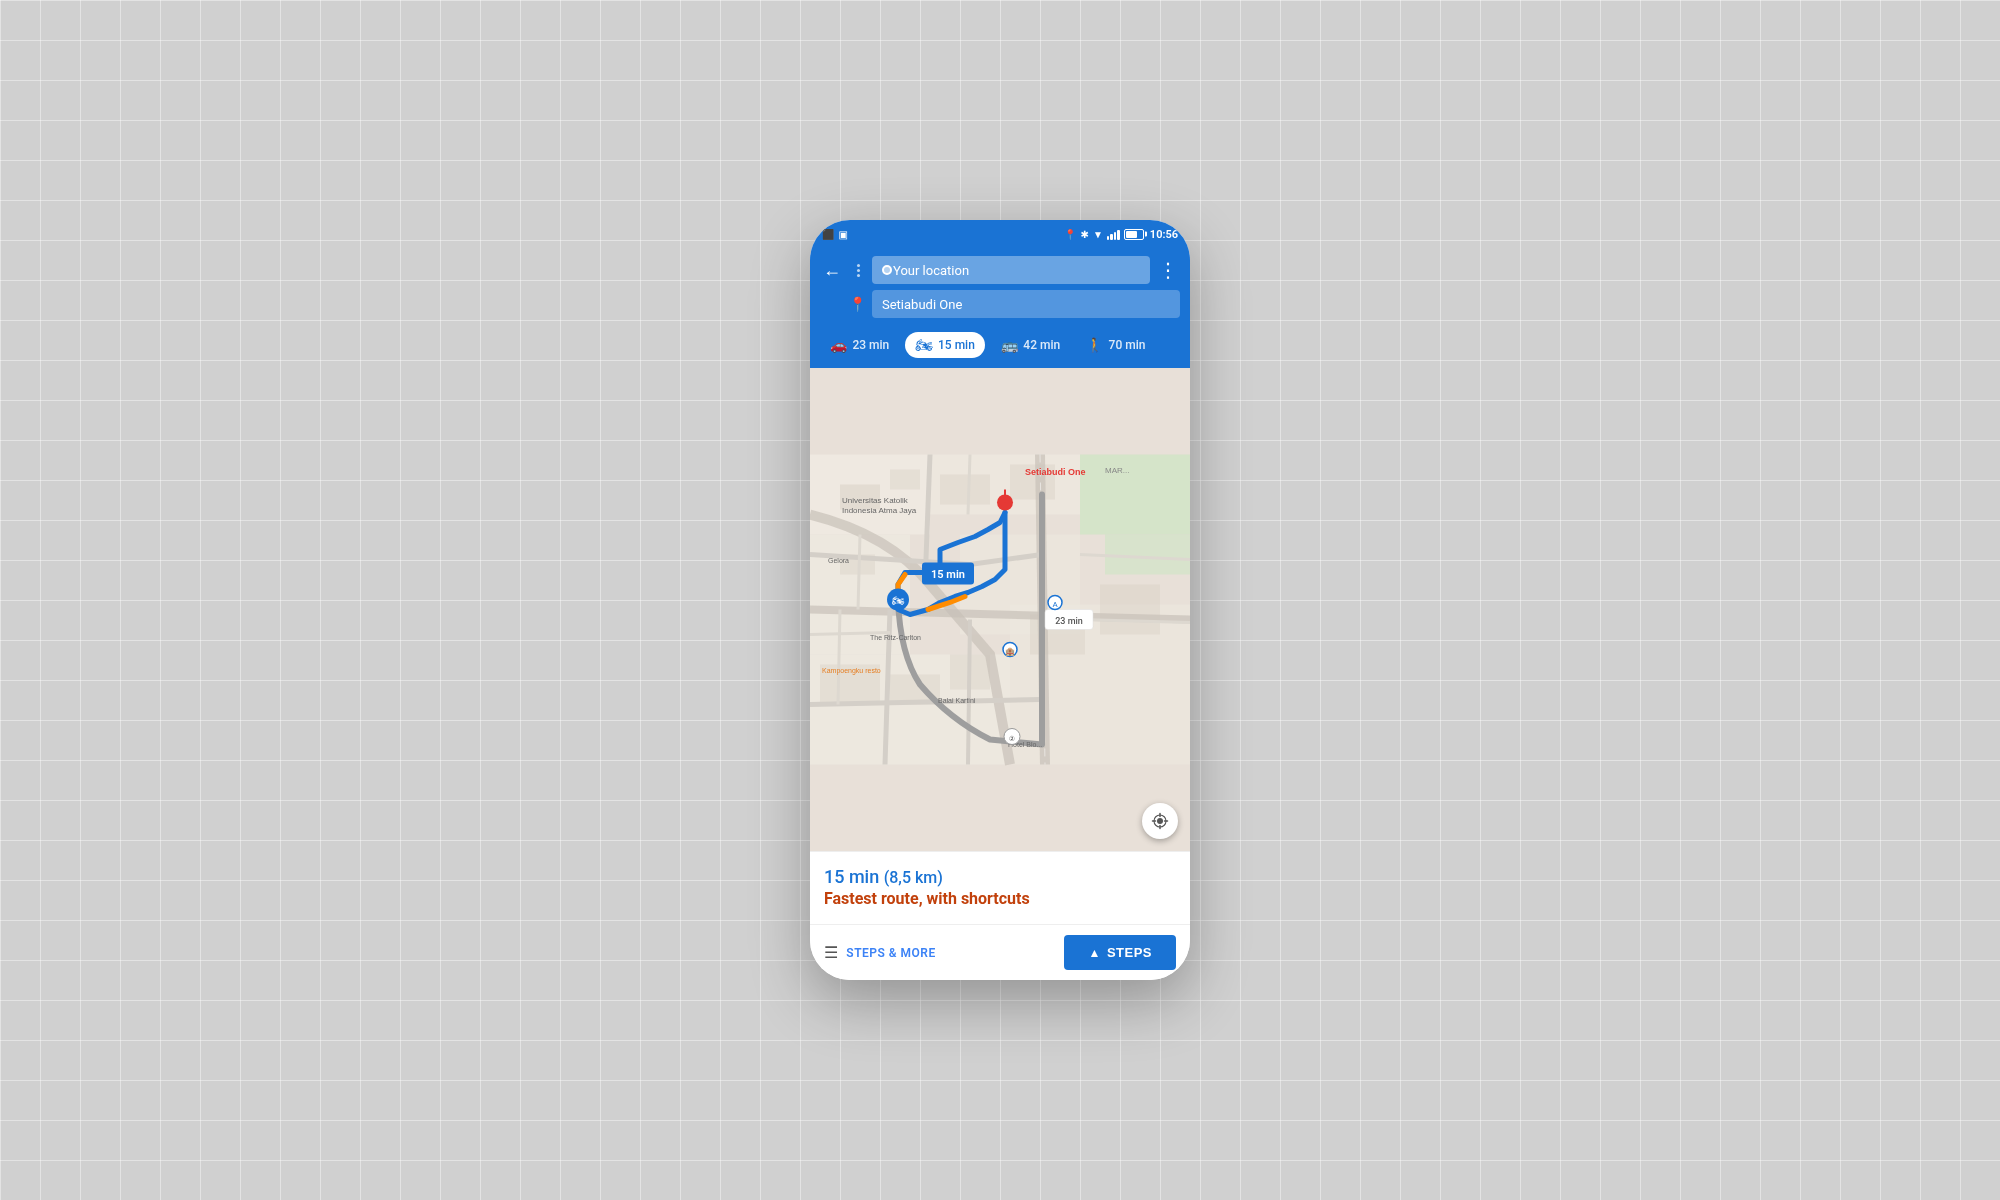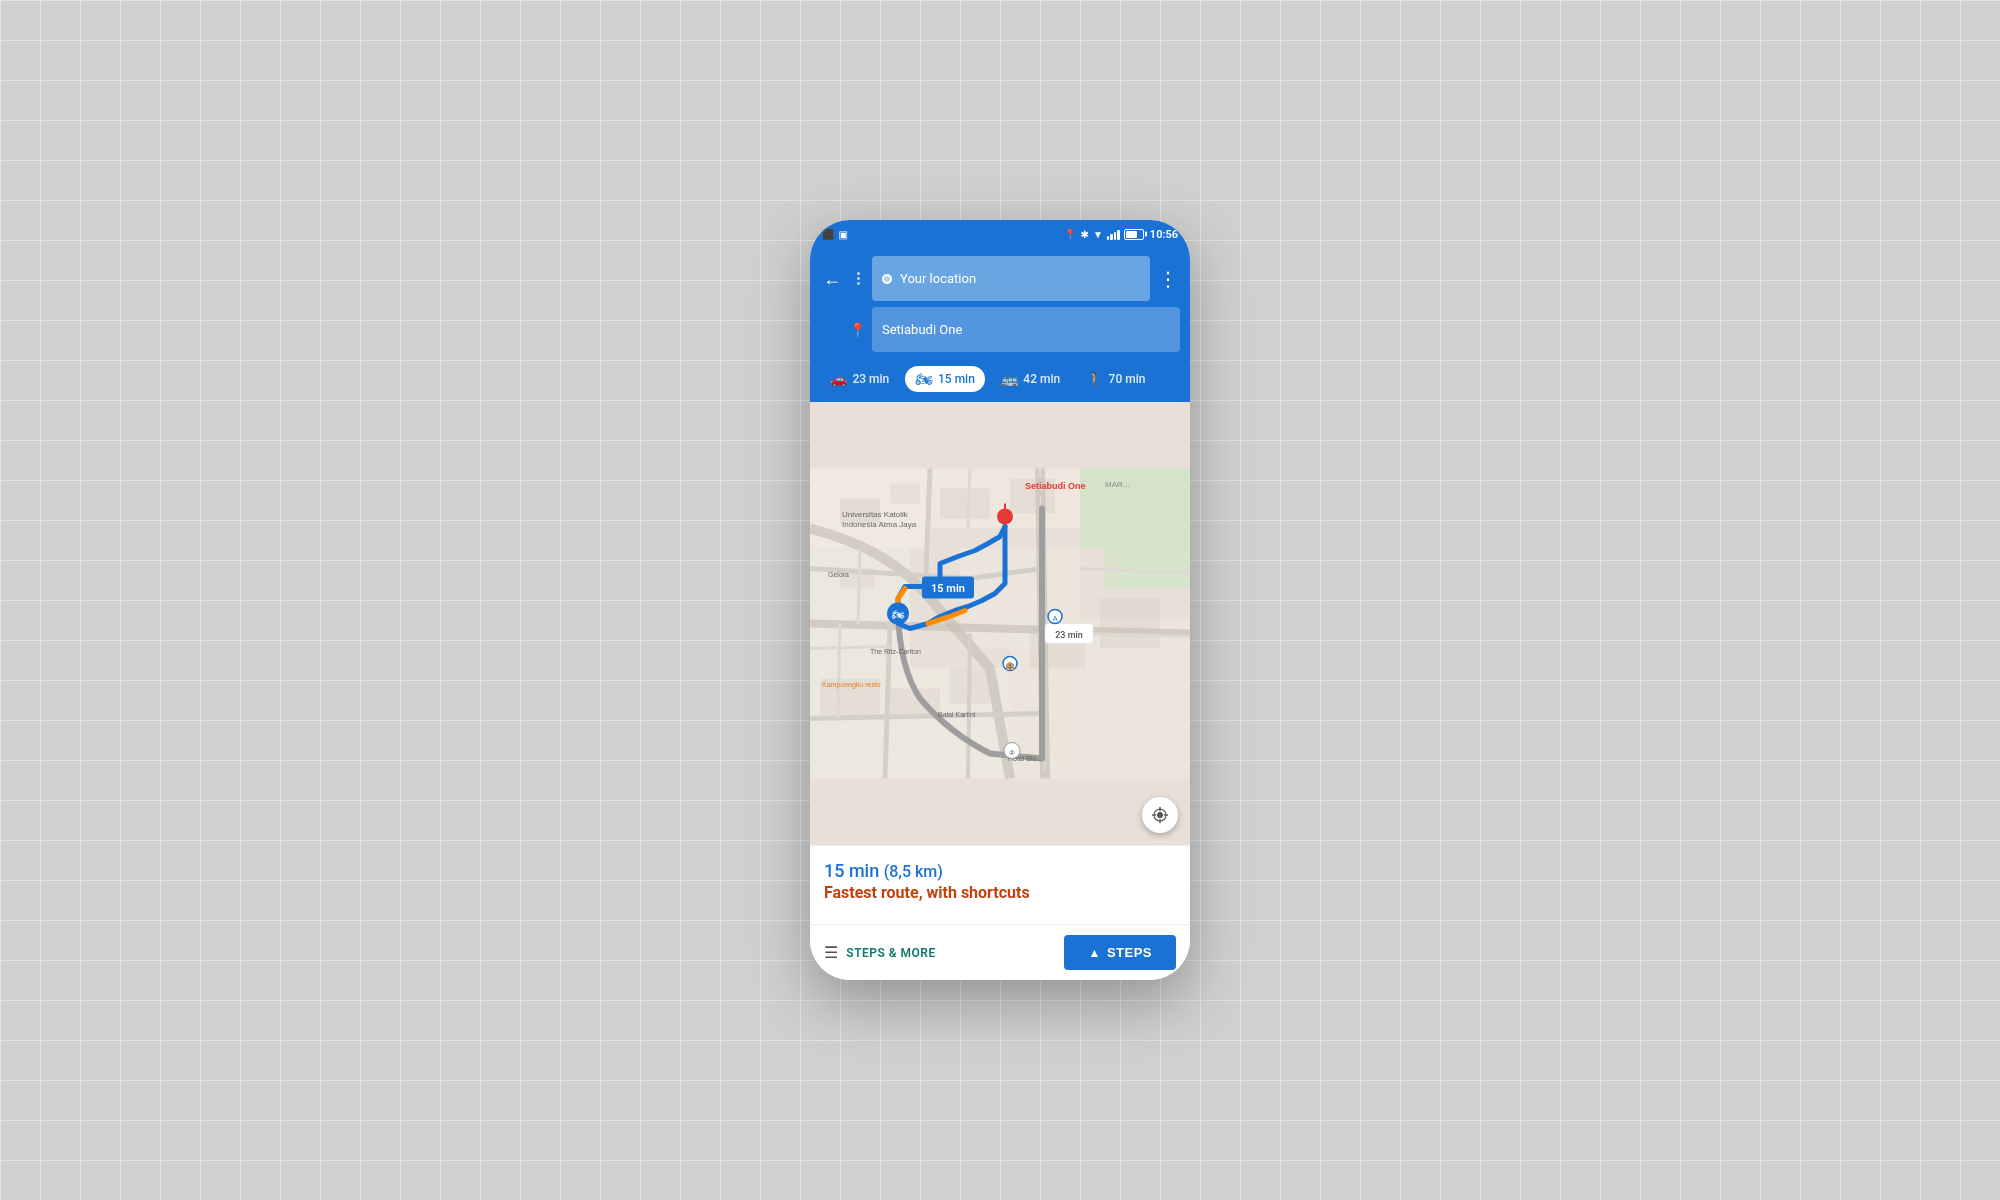--- a/index.html
+++ b/index.html
@@ -87,25 +87,25 @@
     .drag-dot {
       width: 3px;
       height: 3px;
       background: rgba(255,255,255,0.7);
       border-radius: 50%;
     }
     .search-field {
       flex: 1;
       background: rgba(255,255,255,0.25);
       border-radius: 4px;
-      height: 45px;
+      height: 28px;
       display: flex;
       align-items: center;
       padding: 0 10px;
-      gap: 8px;
+      gap: 1px;
     }
     .search-field-active {
       background: rgba(255,255,255,0.35);
     }
     .location-dot {
       width: 10px;
       height: 10px;
       border-radius: 50%;
       border: 2px solid white;
       background: rgba(255,255,255,0.5);
@@ -203,21 +203,21 @@
     }
 
     
     .info-panel {
       background: white;
       padding: 14px 14px 10px;
       flex-shrink: 0;
       border-top: 1px solid #eee;
     }
     .route-summary {
-      margin-bottom: 12px;
+      margin-bottom: 6px;
     }
     .route-main-time {
       font-size: 18px;
       font-weight: 500;
       color: #1a73d4;
     }
     .route-desc {
       font-size: 16px;
       color: #c2410c;
       margin-top: 2px;
@@ -241,21 +241,21 @@
       flex: 1;
       cursor: pointer;
     }
     .steps-icon {
       font-size: 16px;
       color: #555;
     }
     .steps-text {
       font-size: 12px;
       font-weight: 600;
-      color: #0f766e;
+      color: #3b82f6;
       letter-spacing: 0.5px;
     }
     .start-btn {
       background: #1a73d4;
       color: white;
       border: none;
       border-radius: 4px;
       padding: 10px 24px;
       font-size: 13px;
       font-weight: 600;

